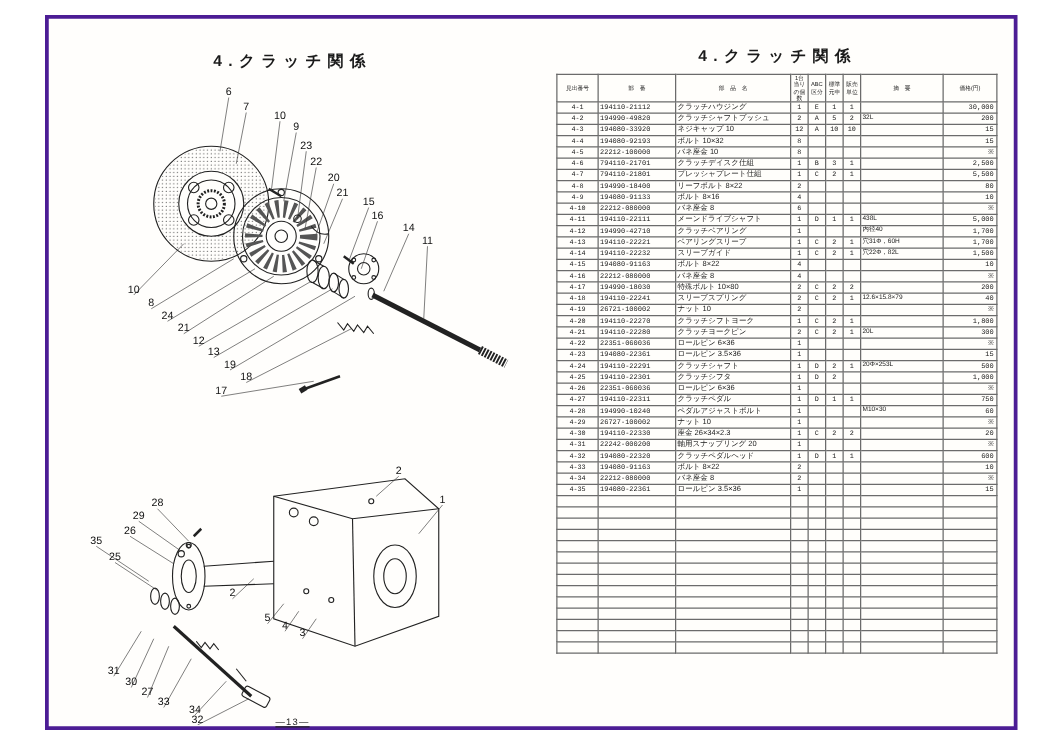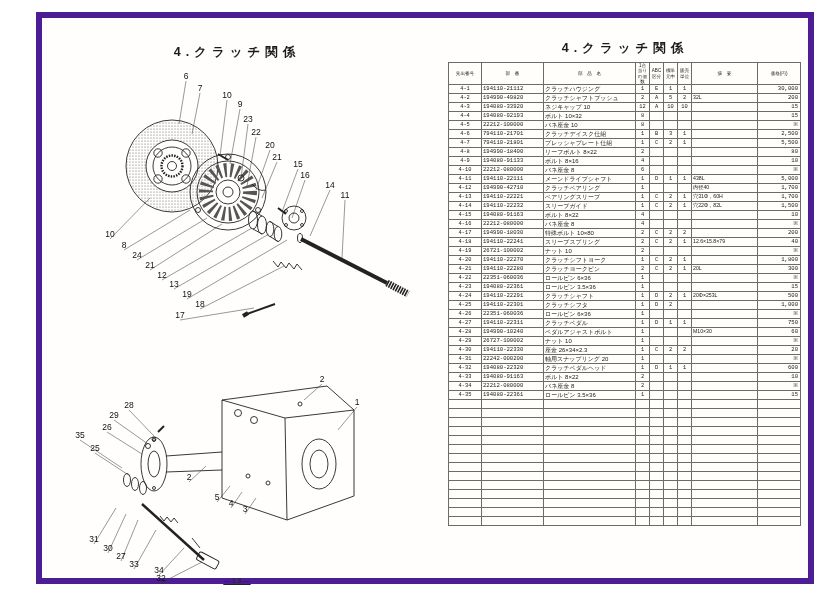--- a/index.html
+++ b/index.html
@@ -1,19 +1,19 @@
 <!DOCTYPE html>
 <html><head>
 <meta charset="utf-8">
 <style>
   * { margin:0; padding:0; box-sizing:border-box; }
   html,body { width:840px; height:595px; background:#ffffff; overflow:hidden;
               font-family:"Liberation Sans", sans-serif; color:#1a1a1a; }
   .spread { position:absolute; left:36px; top:12px; width:778px; height:572px;
-            background:#fffefc; border:6px solid #4c1d95; }
+            background:#fffefc; border:3px solid #4c1d95; }
   .page { position:absolute; top:0; height:570px; }
   .page-left  { left:0;   width:390px; }
   .page-right { left:390px; width:386px; }
   .page-title { position:absolute; width:100%; text-align:center;
                 font-size:12.5px; font-weight:bold; letter-spacing:5px; }
   .page-left  .page-title { top:26px; }
   .page-right .page-title { top:22px; }
   .page-footer { position:absolute; bottom:3px; width:100%; text-align:center;
                  font-size:7.5px; letter-spacing:1px; color:#222;text-decoration:underline; }
   

